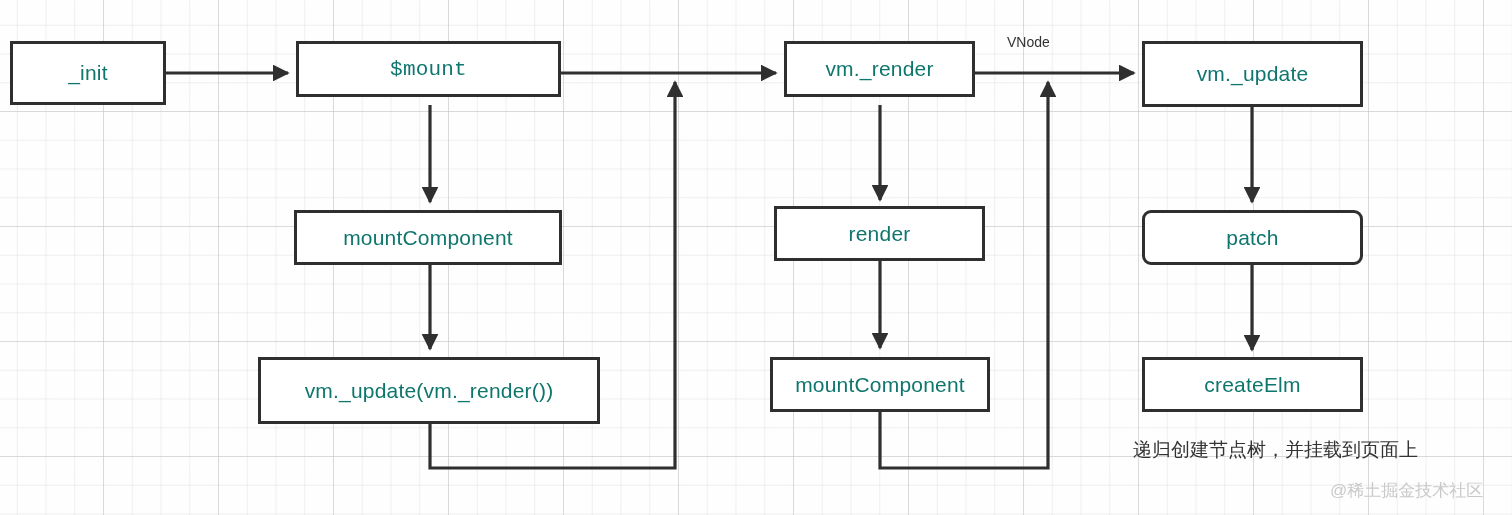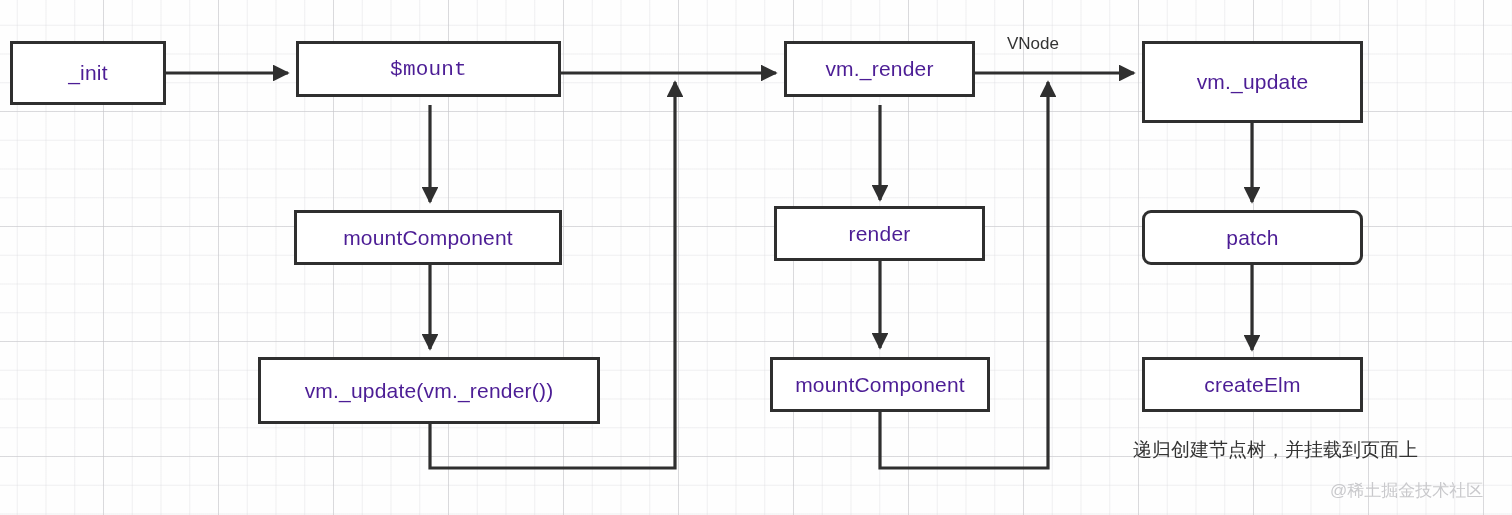--- a/index.html
+++ b/index.html
@@ -27,31 +27,31 @@
     font-family: "Liberation Sans", "DejaVu Sans", sans-serif;
   }
   .node {
     position: absolute;
     box-sizing: border-box;
     background: #ffffff;
     border: 3px solid #2f2f2f;
     display: flex;
     align-items: center;
     justify-content: center;
-    color: #4c1d95;
+    color: #0f766e;
     font-size: 21px;
     font-weight: 400;
     letter-spacing: 0.2px;
     white-space: nowrap;
     z-index: 3;
   }
   .edge-label {
     position: absolute;
     color: #333333;
-    font-size: 17px;
+    font-size: 14px;
     white-space: nowrap;
     z-index: 4;
   }
   .annotation {
     position: absolute;
     color: #333333;
     font-size: 19px;
     white-space: nowrap;
     z-index: 4;
   }
@@ -112,21 +112,21 @@
   </div>
 
   <div class="node" style="left:296px; top:41px; width:265px; height:56px;font-family:Liberation Mono, monospace;">
     <span>$mount</span>
   </div>
 
   <div class="node" style="left:784px; top:41px; width:191px; height:56px;">
     <span>vm._render</span>
   </div>
 
-  <div class="node" style="left:1142px; top:41px; width:221px; height:82px;">
+  <div class="node" style="left:1142px; top:41px; width:221px; height:66px;">
     <span>vm._update</span>
   </div>
 
   <div class="node" style="left:294px; top:210px; width:268px; height:55px;">
     <span>mountComponent</span>
   </div>
 
   <div class="node" style="left:774px; top:206px; width:211px; height:55px;text-align:center;">
     <span>render</span>
   </div>

